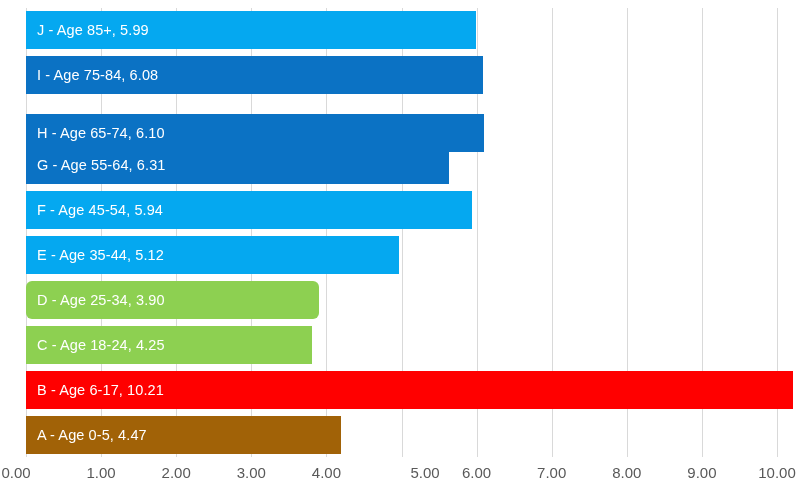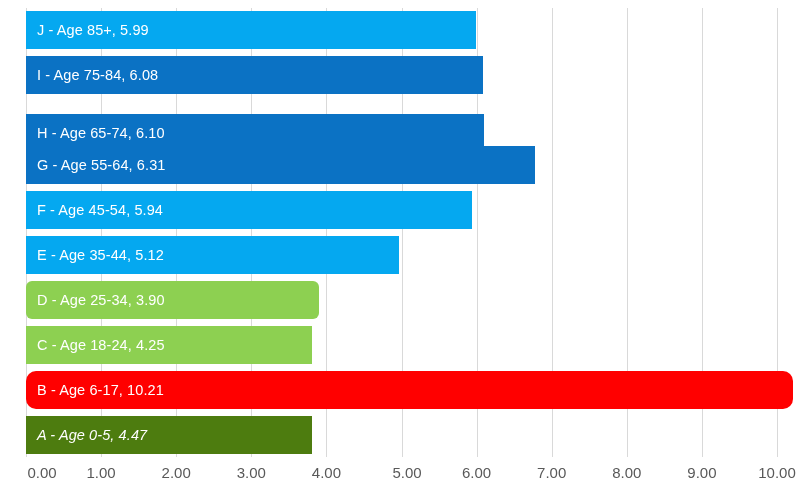--- a/index.html
+++ b/index.html
@@ -133,21 +133,21 @@
           <div class="bar" title="I - Age 75-84, 6.08" style="width: 456.608px; background: rgb(11, 114, 196); text-align: right;">
             <span class="bar-label">I - Age 75-84, 6.08</span>
           </div>
         </div>
         <div class="bar-row" style="top: 106px;">
           <div class="bar" title="H - Age 65-74, 6.10" style="width: 458.11px; background: rgb(11, 114, 196);">
             <span class="bar-label">H - Age 65-74, 6.10</span>
           </div>
         </div>
         <div class="bar-row" style="top: 138.15px;">
-          <div class="bar" title="G - Age 55-64, 6.31" style="width: 509px; background: rgb(11, 114, 196);">
+          <div class="bar" title="G - Age 55-64, 6.31" style="width: 423px; background: rgb(11, 114, 196);">
             <span class="bar-label">G - Age 55-64, 6.31</span>
           </div>
         </div>
         <div class="bar-row" style="top: 183.05px;">
           <div class="bar" title="F - Age 45-54, 5.94" style="width: 446.094px; background: rgb(5, 168, 240);">
             <span class="bar-label">F - Age 45-54, 5.94</span>
           </div>
         </div>
         <div class="bar-row" style="top: 227.95px;">
           <div class="bar" title="E - Age 35-44, 5.12" style="width: 373px; background: rgb(5, 168, 240);">
@@ -158,39 +158,39 @@
           <div class="bar" title="D - Age 25-34, 3.90" style="width: 292.89px; background: rgb(141, 208, 81); border-radius: 6px;">
             <span class="bar-label">D - Age 25-34, 3.90</span>
           </div>
         </div>
         <div class="bar-row" style="top: 317.75px;">
           <div class="bar" title="C - Age 18-24, 3.81" style="width: 286.131px; background: rgb(141, 208, 81);">
             <span class="bar-label">C - Age 18-24, 4.25</span>
           </div>
         </div>
         <div class="bar-row" style="top: 362.65px;">
-          <div class="bar" title="B - Age 6-17, 10.21" style="width: 766.771px; background: rgb(255, 0, 0); border-radius: 10px;">
+          <div class="bar" title="B - Age 6-17, 10.21" style="width: 766.771px; background: rgb(255, 0, 0);">
             <span class="bar-label">B - Age 6-17, 10.21</span>
           </div>
         </div>
         <div class="bar-row" style="top: 407.55px;">
-          <div class="bar" title="A - Age 0-5, 4.47" style="width: 286px; background: #4d7c0f; font-style: italic;">
+          <div class="bar" title="A - Age 0-5, 4.47" style="width: 315px; background: #a16207;">
             <span class="bar-label">A - Age 0-5, 4.47</span>
           </div>
         </div>
       </div>
   </div>
 
   <div id="x-axis">
-      <div class="x-tick-label" style="left: 42px; text-align: center;">0.00</div>
+      <div class="x-tick-label" style="left: 16px; text-align: center;">0.00</div>
       <div class="x-tick-label" style="left: 101.1px;">1.00</div>
       <div class="x-tick-label" style="left: 176.2px;">2.00</div>
       <div class="x-tick-label" style="left: 251.3px;">3.00</div>
       <div class="x-tick-label" style="left: 326.4px;">4.00</div>
-      <div class="x-tick-label" style="left: 407px; text-align: right;">5.00</div>
+      <div class="x-tick-label" style="left: 425px; text-align: right;">5.00</div>
       <div class="x-tick-label" style="left: 476.6px;">6.00</div>
       <div class="x-tick-label" style="left: 551.7px;">7.00</div>
       <div class="x-tick-label" style="left: 626.8px;">8.00</div>
       <div class="x-tick-label" style="left: 701.9px;">9.00</div>
       <div class="x-tick-label" style="left: 777px;">10.00</div>
     </div>
 
 </div>
 
 </body></html>

